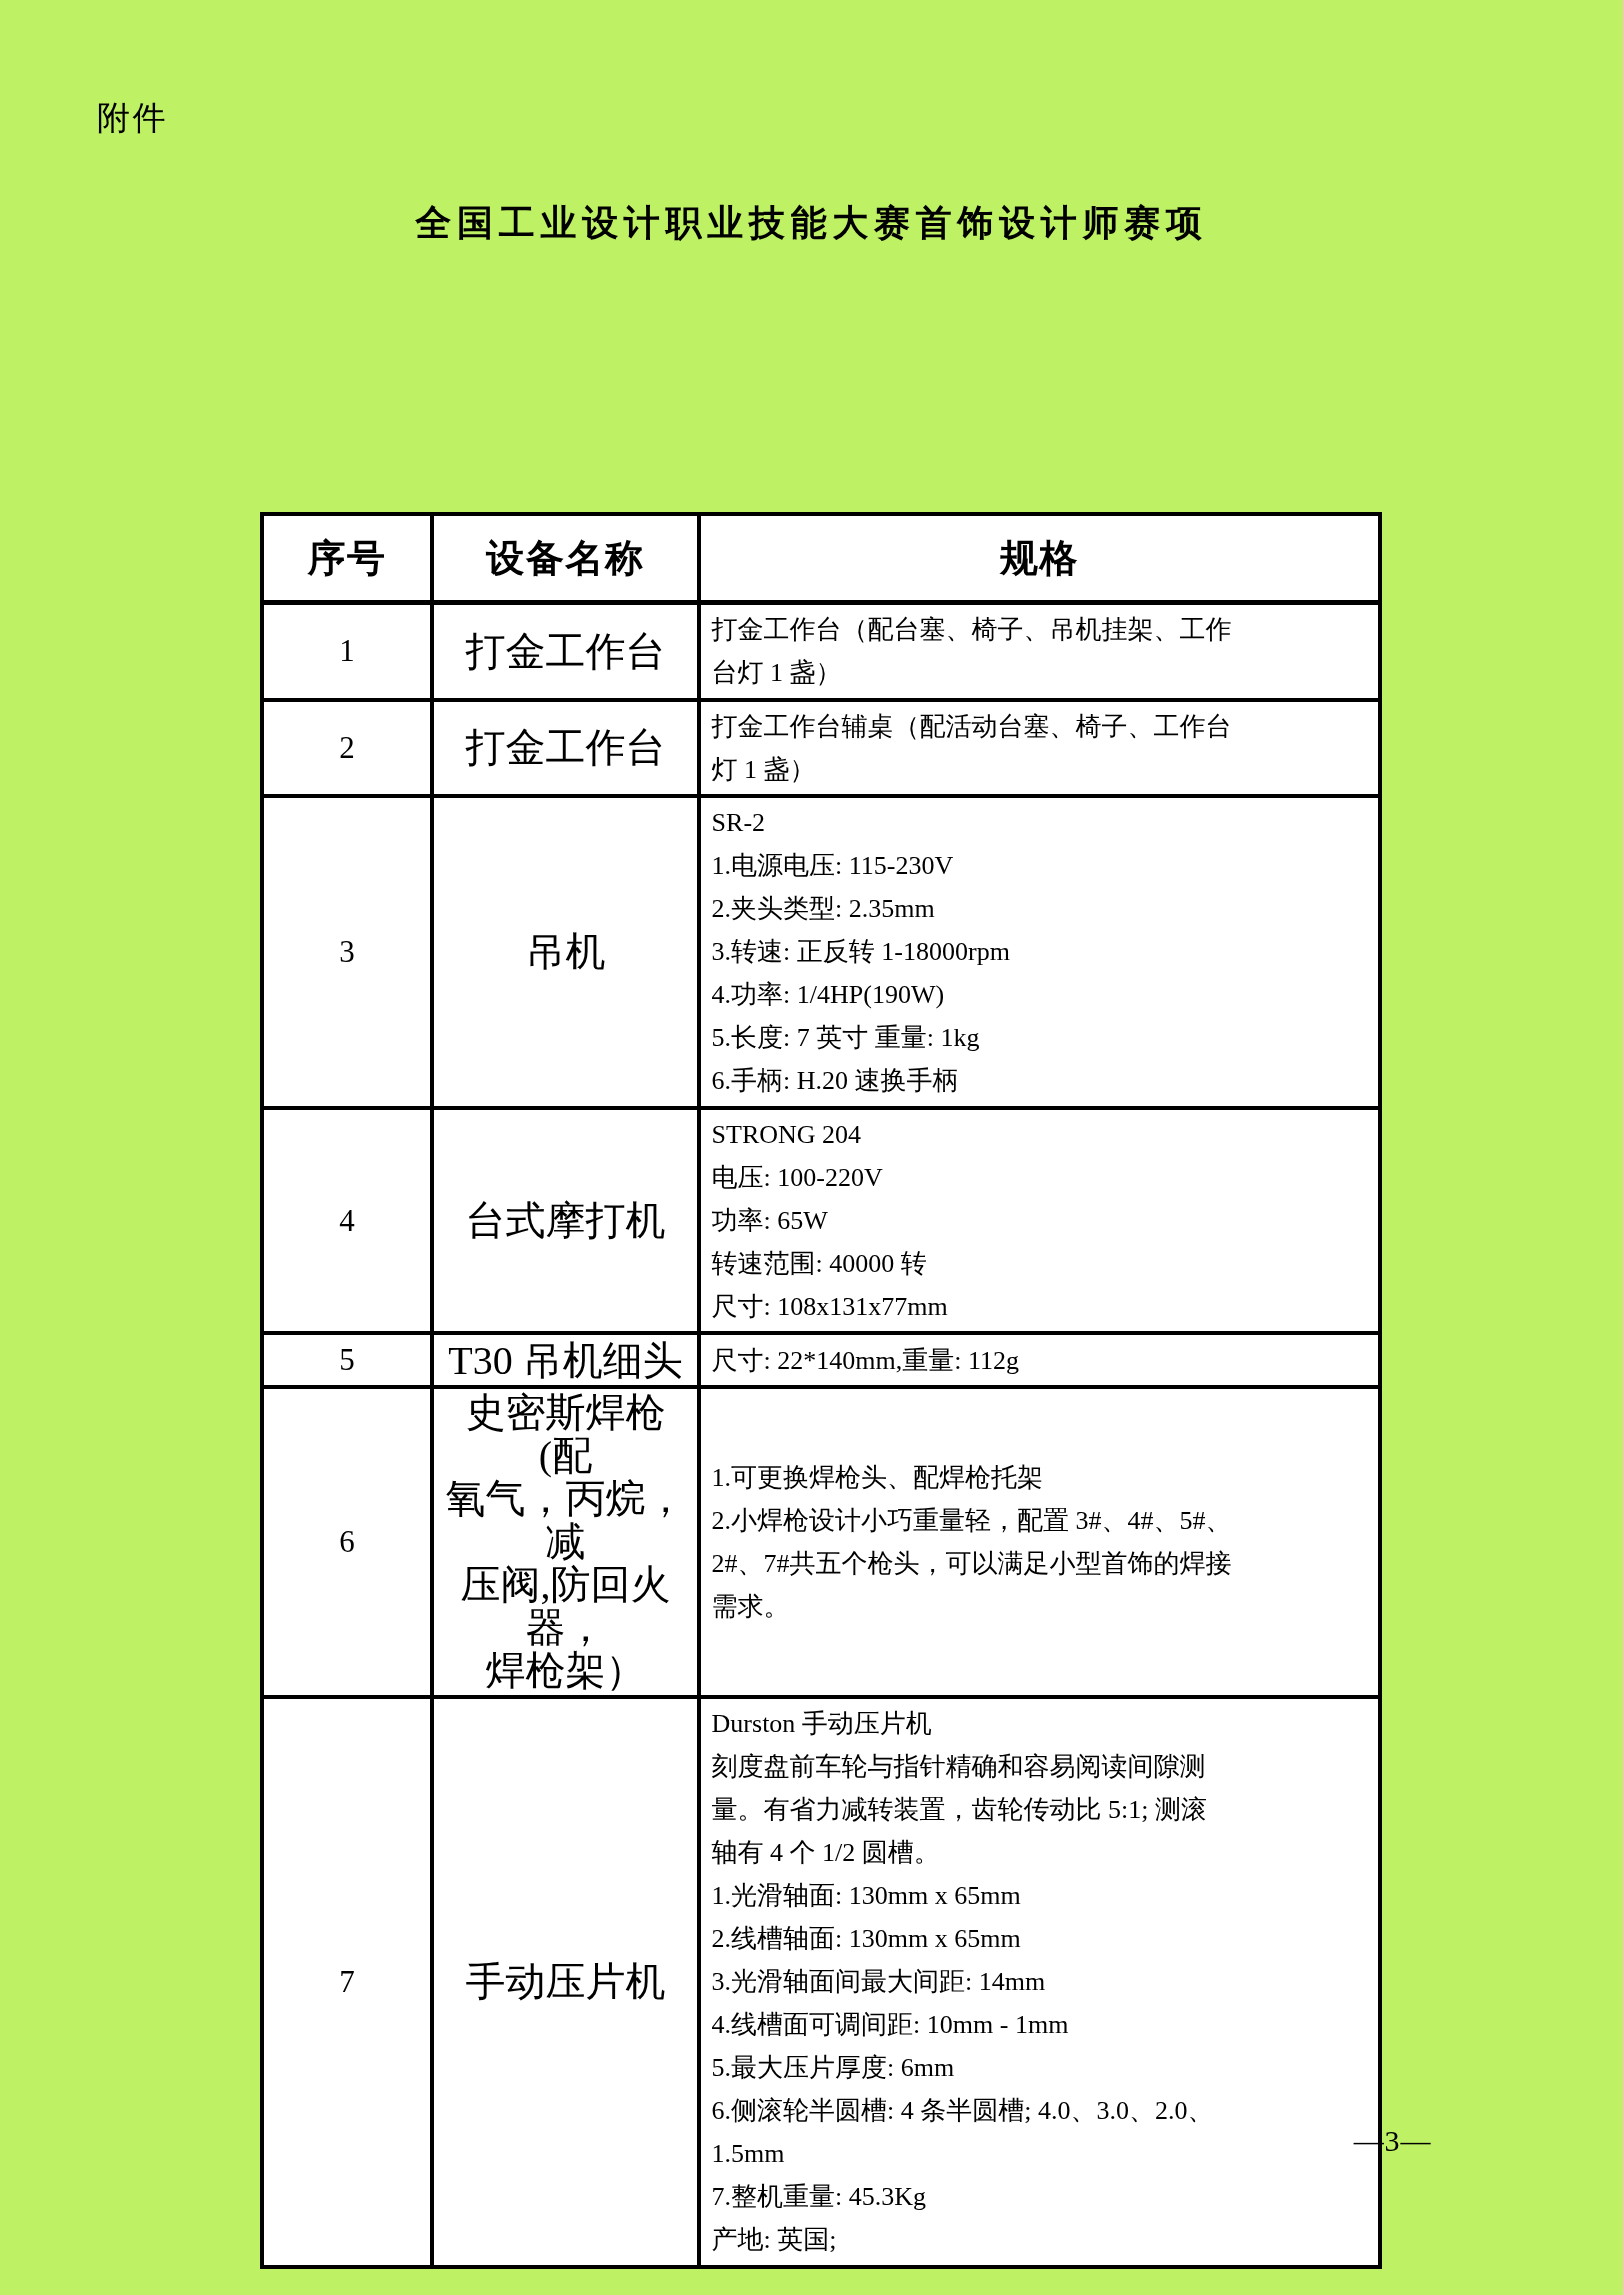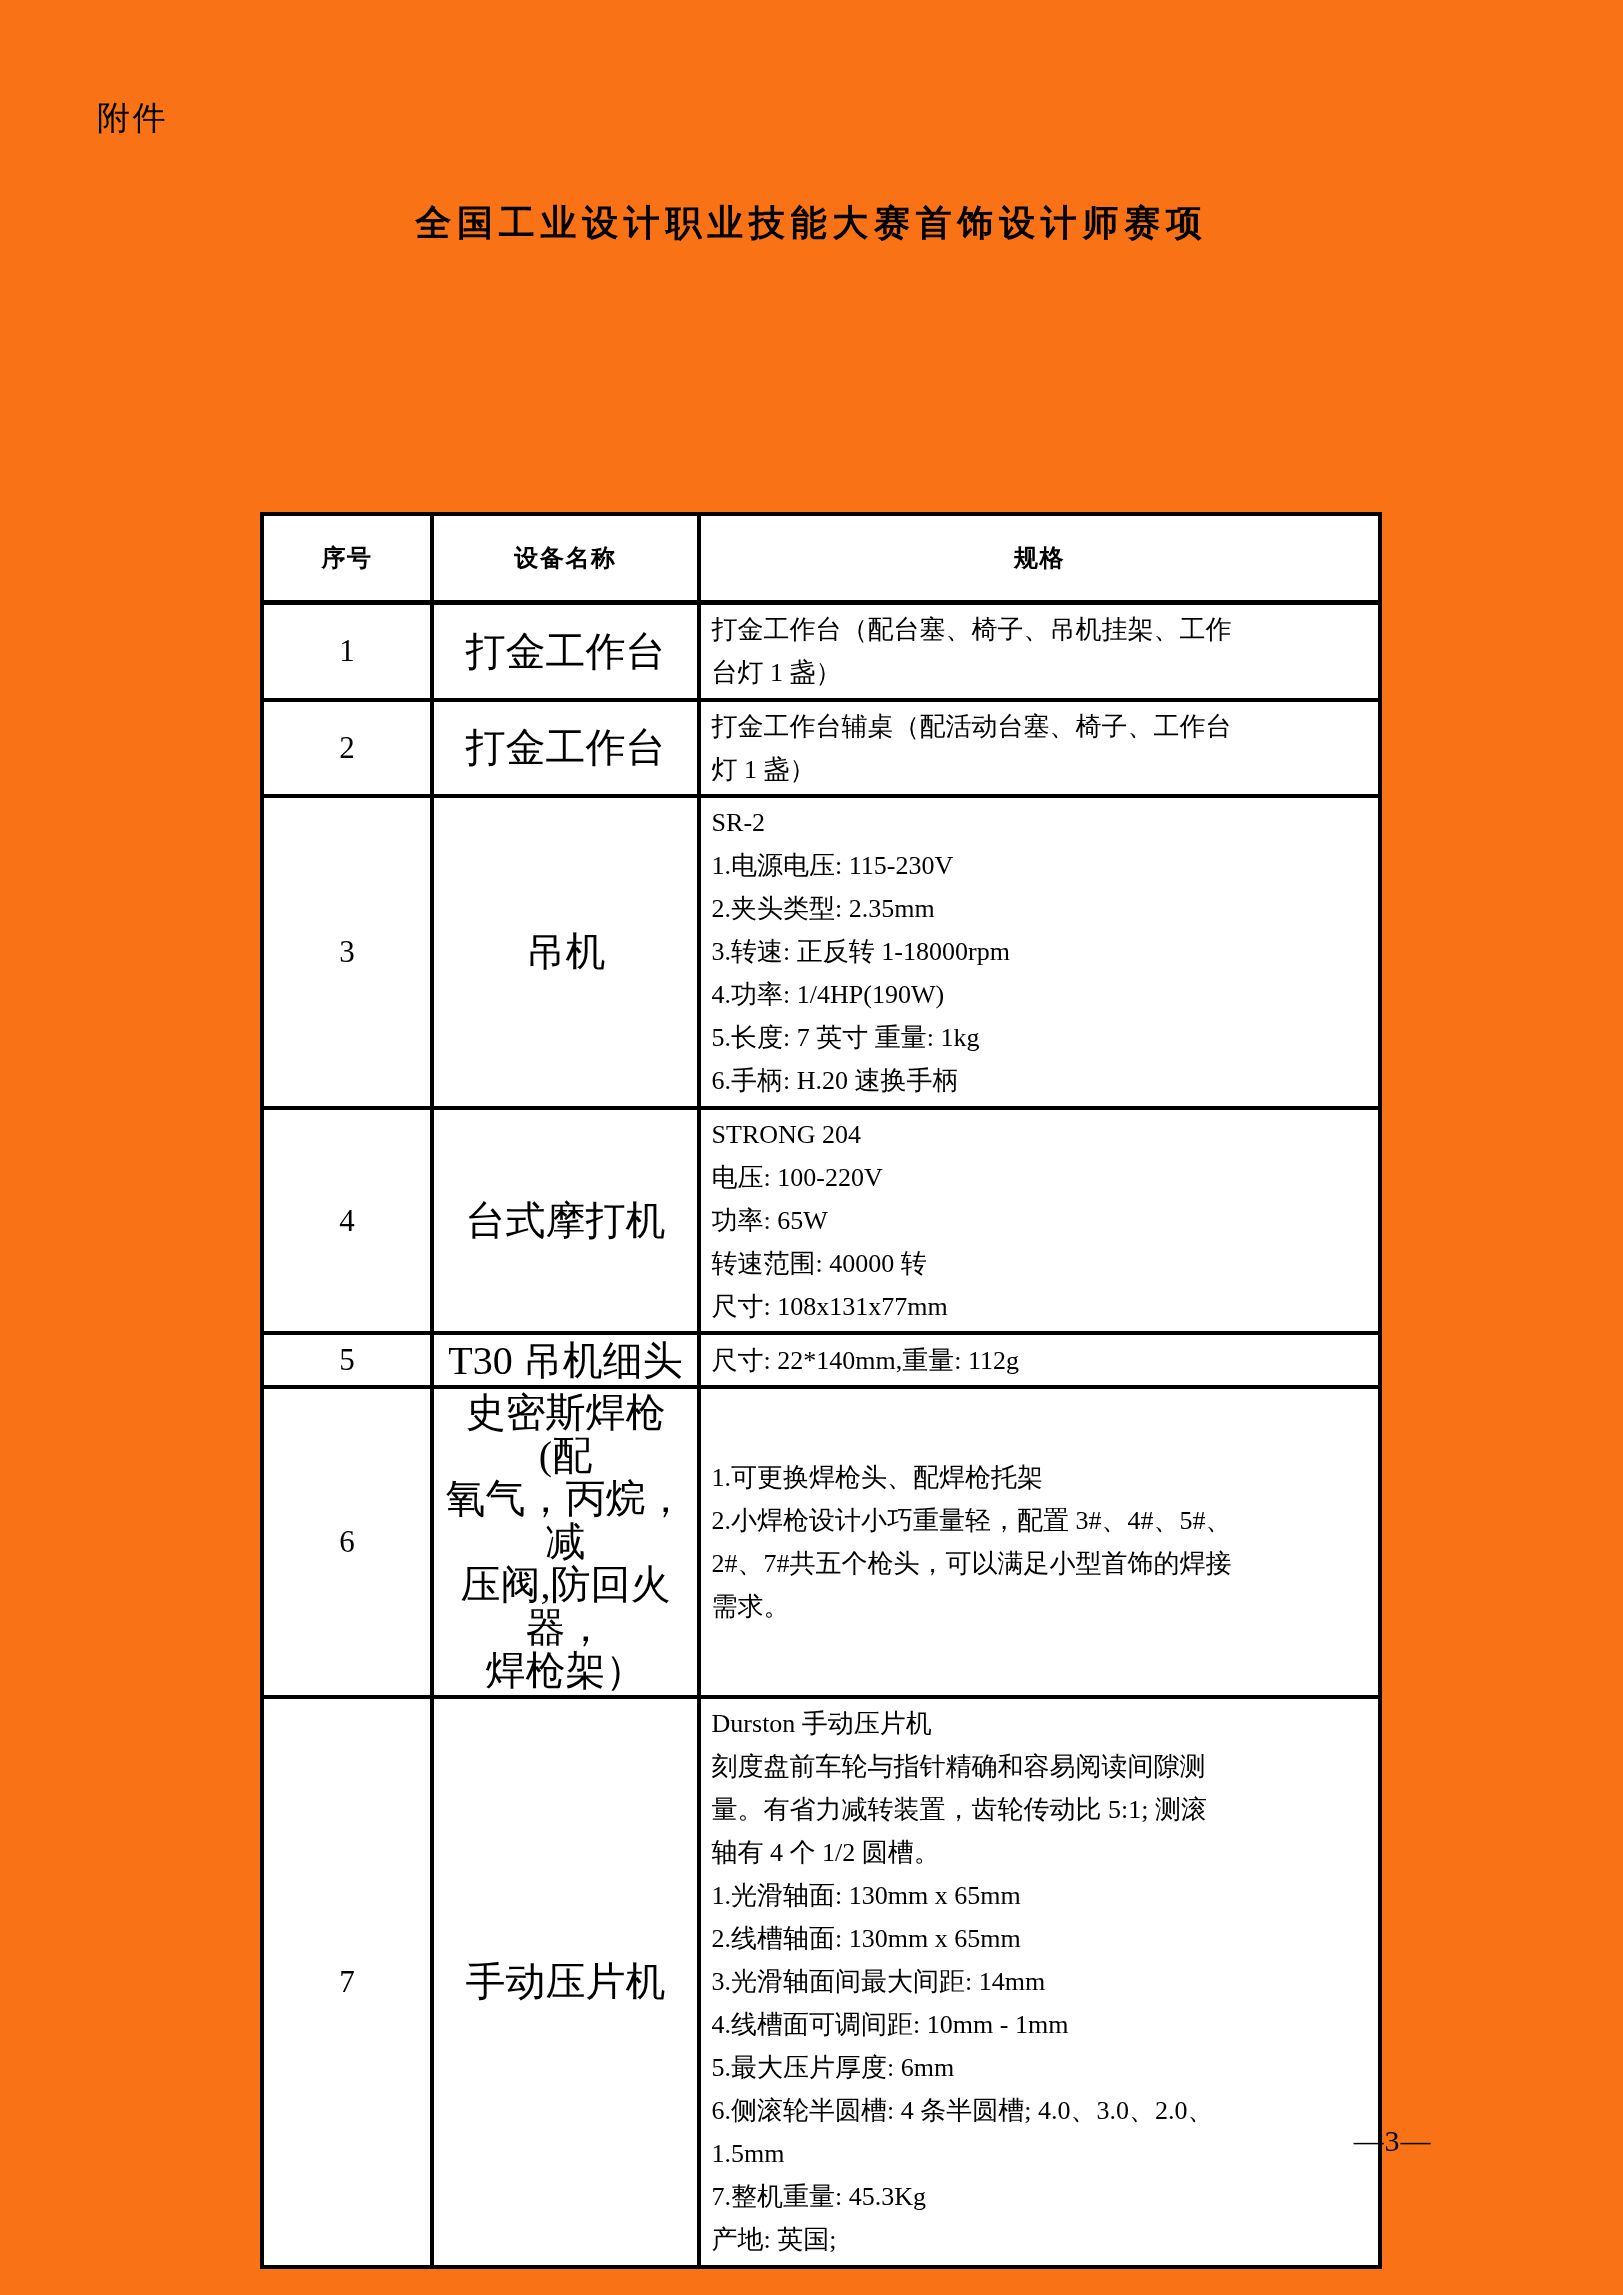--- a/index.html
+++ b/index.html
@@ -9,21 +9,21 @@
     background: #ffffff;
     position: relative;
     color: #000000;
     font-family: "Liberation Serif", serif;
   }
   .page {
     position: absolute;
     inset: 0;
     width: 1623px;
     height: 2295px;
-    background: #f97316;
+    background: #bef264;
     overflow: hidden;
   }
   .attachment {
     position: absolute;
     left: 97px;
     top: 99px;
     font-size: 33px;
     line-height: 38px;
     font-family: "Liberation Sans", sans-serif;
     font-weight: 400;
@@ -54,21 +54,21 @@
     background: #ffffff;
   }
   table.equipment-table th,
   table.equipment-table td {
     border: 4.1px solid #000000;
     vertical-align: middle;
     overflow: visible;
   }
   table.equipment-table thead th {
     height: 82px;
-    font-size: 24px;
+    font-size: 38px;
     font-weight: 700;
     text-align: center;
     border-bottom-width: 5.7px;
     font-family: "Liberation Serif", serif;
     letter-spacing: 1.6px;
   }
   td.col-no {
     text-align: center;
     font-size: 31px;
     padding: 2.5px 3.3px;

